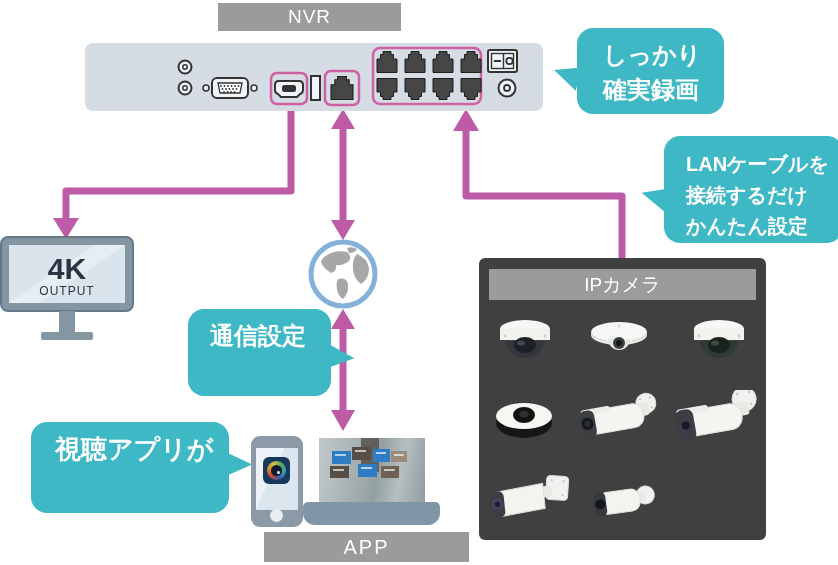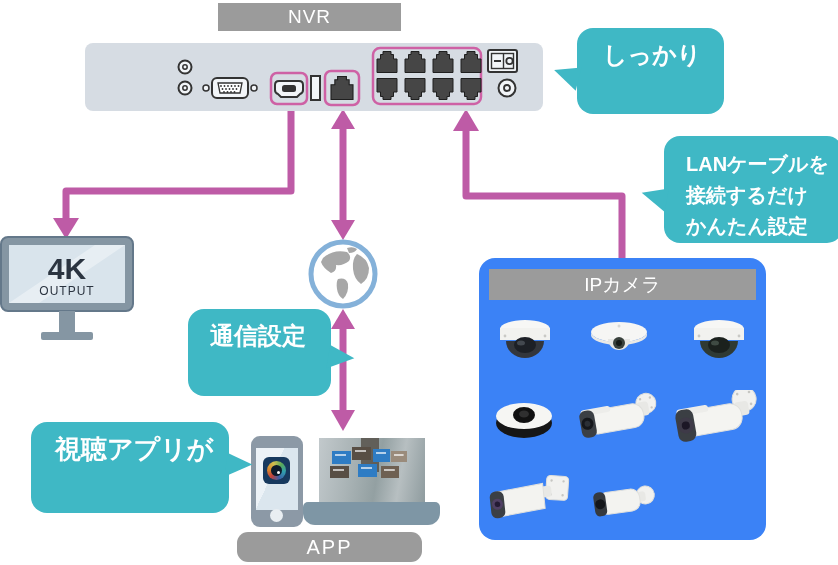--- a/index.html
+++ b/index.html
@@ -6,21 +6,21 @@
   html,body { background:#ffffff; }
   body { font-family:"Liberation Sans","DejaVu Sans",sans-serif; }
   #canvas { position:relative; width:838px; height:565px; background:#ffffff; overflow:hidden; }
 
   .abs { position:absolute; }
 
   
   .bar { position:absolute; background:#9B9B9B; color:#ffffff; font-weight:normal;
          text-align:center; }
   .bar-nvr  { left:218px; top:3px;   width:183px; height:28px; font-size:19px; line-height:28px; letter-spacing:1px; }
-  .bar-app  { left:237px; top:532px; width:185px; height:30px; font-size:20px; line-height:30px; letter-spacing:2px;border-radius:11px; }
+  .bar-app  { left:264px; top:532px; width:205px; height:30px; font-size:20px; line-height:30px; letter-spacing:2px; }
   .bar-ipcam{ left:10px;  top:11px;  width:267px; height:31px; font-size:19px; line-height:31px; }
 
   
   .bubble { position:absolute; background:#3FB8C5; color:#ffffff; font-weight:bold;
             border-radius:16px; z-index:30; }
   .bubble .line { white-space:nowrap; }
   .b-recording { left:577px; top:4px;   width:147px; height:86px;  padding:9px 0 0 26px;  font-size:24px; line-height:35px;margin-top:24px; }
   .b-lan       { left:664px; top:136px; width:179px; height:107px; padding:13px 0 0 22px; font-size:20px; line-height:31px; }
   .b-noconfig  { left:169px; top:309px; width:143px; height:87px;  padding:8px 0 0 22px;  font-size:24px; line-height:37px;margin-left:19px; }
   .b-viewer    { left:31px;  top:422px; width:198px; height:91px;  padding:9px 0 0 24px;  font-size:26px; line-height:38px;font-family:Liberation Serif, serif; }
@@ -28,21 +28,21 @@
   .tail { position:absolute; width:0; height:0; }
   .tail-left  { border-top:9px solid transparent; border-bottom:15px solid transparent; border-right:26px solid #3FB8C5; }
   .tail-right { border-top:9px solid transparent; border-bottom:15px solid transparent; border-left:26px solid #3FB8C5; }
 
   
   .arrows { position:absolute; left:0; top:0; z-index:5; }
   .device { z-index:10; }
 
   
   .panel { position:absolute; left:479px; top:258px; width:287px; height:282px;
-           background:#3b82f6; border-radius:16px; z-index:8; }
+           background:#404040; border-radius:6px; z-index:8; }
 
   
   .phone { position:absolute; left:251px; top:436px; width:52px; height:91px;
            background:#8C99A6; border-radius:9px; z-index:12; }
   .phone-screen { position:absolute; left:5px; top:12px; width:42px; height:62px;
                   background:linear-gradient(115deg,#ecf2f7 0 40%,#dbe6ee 40%); }
   .app-icon { position:absolute; left:7px; top:9px; width:27px; height:27px;
               background:#17395E; border-radius:6px; }
   .lens { position:absolute; left:4px; top:4px; width:19px; height:19px; border-radius:50%;
           background:conic-gradient(from 220deg,#c2413b,#d98a2e,#cfc04f,#58a85a,#2f9fae,#3a5fa8,#c2413b); }
@@ -306,20 +306,21 @@
         <rect x="46" y="14" width="10" height="10" rx="3" fill="#E8E8E5"></rect>
         <rect x="8" y="10" width="42" height="22" rx="9" fill="#F3F3F0" stroke="#E0E0DD"></rect>
         <rect x="4" y="9" width="12" height="24" rx="5" fill="#35393E"></rect>
         <circle cx="10" cy="21" r="5" fill="#14161A"></circle>
       </g>
     </svg>
   </div>
 
   <div class="bubble b-recording">
     <div class="line">しっかり</div>
+    <div class="line">確実録画</div>
     <div class="tail tail-left" style="left:-24px; top:36px; transform:rotate(14deg);"></div>
   </div>
 
   <div class="bubble b-lan">
     <div class="line">LANケーブルを</div>
     <div class="line">接続するだけ</div>
     <div class="line">かんたん設定</div>
     <div class="tail tail-left" style="left:-23px; top:50px; transform:rotate(10deg);"></div>
   </div>
 

